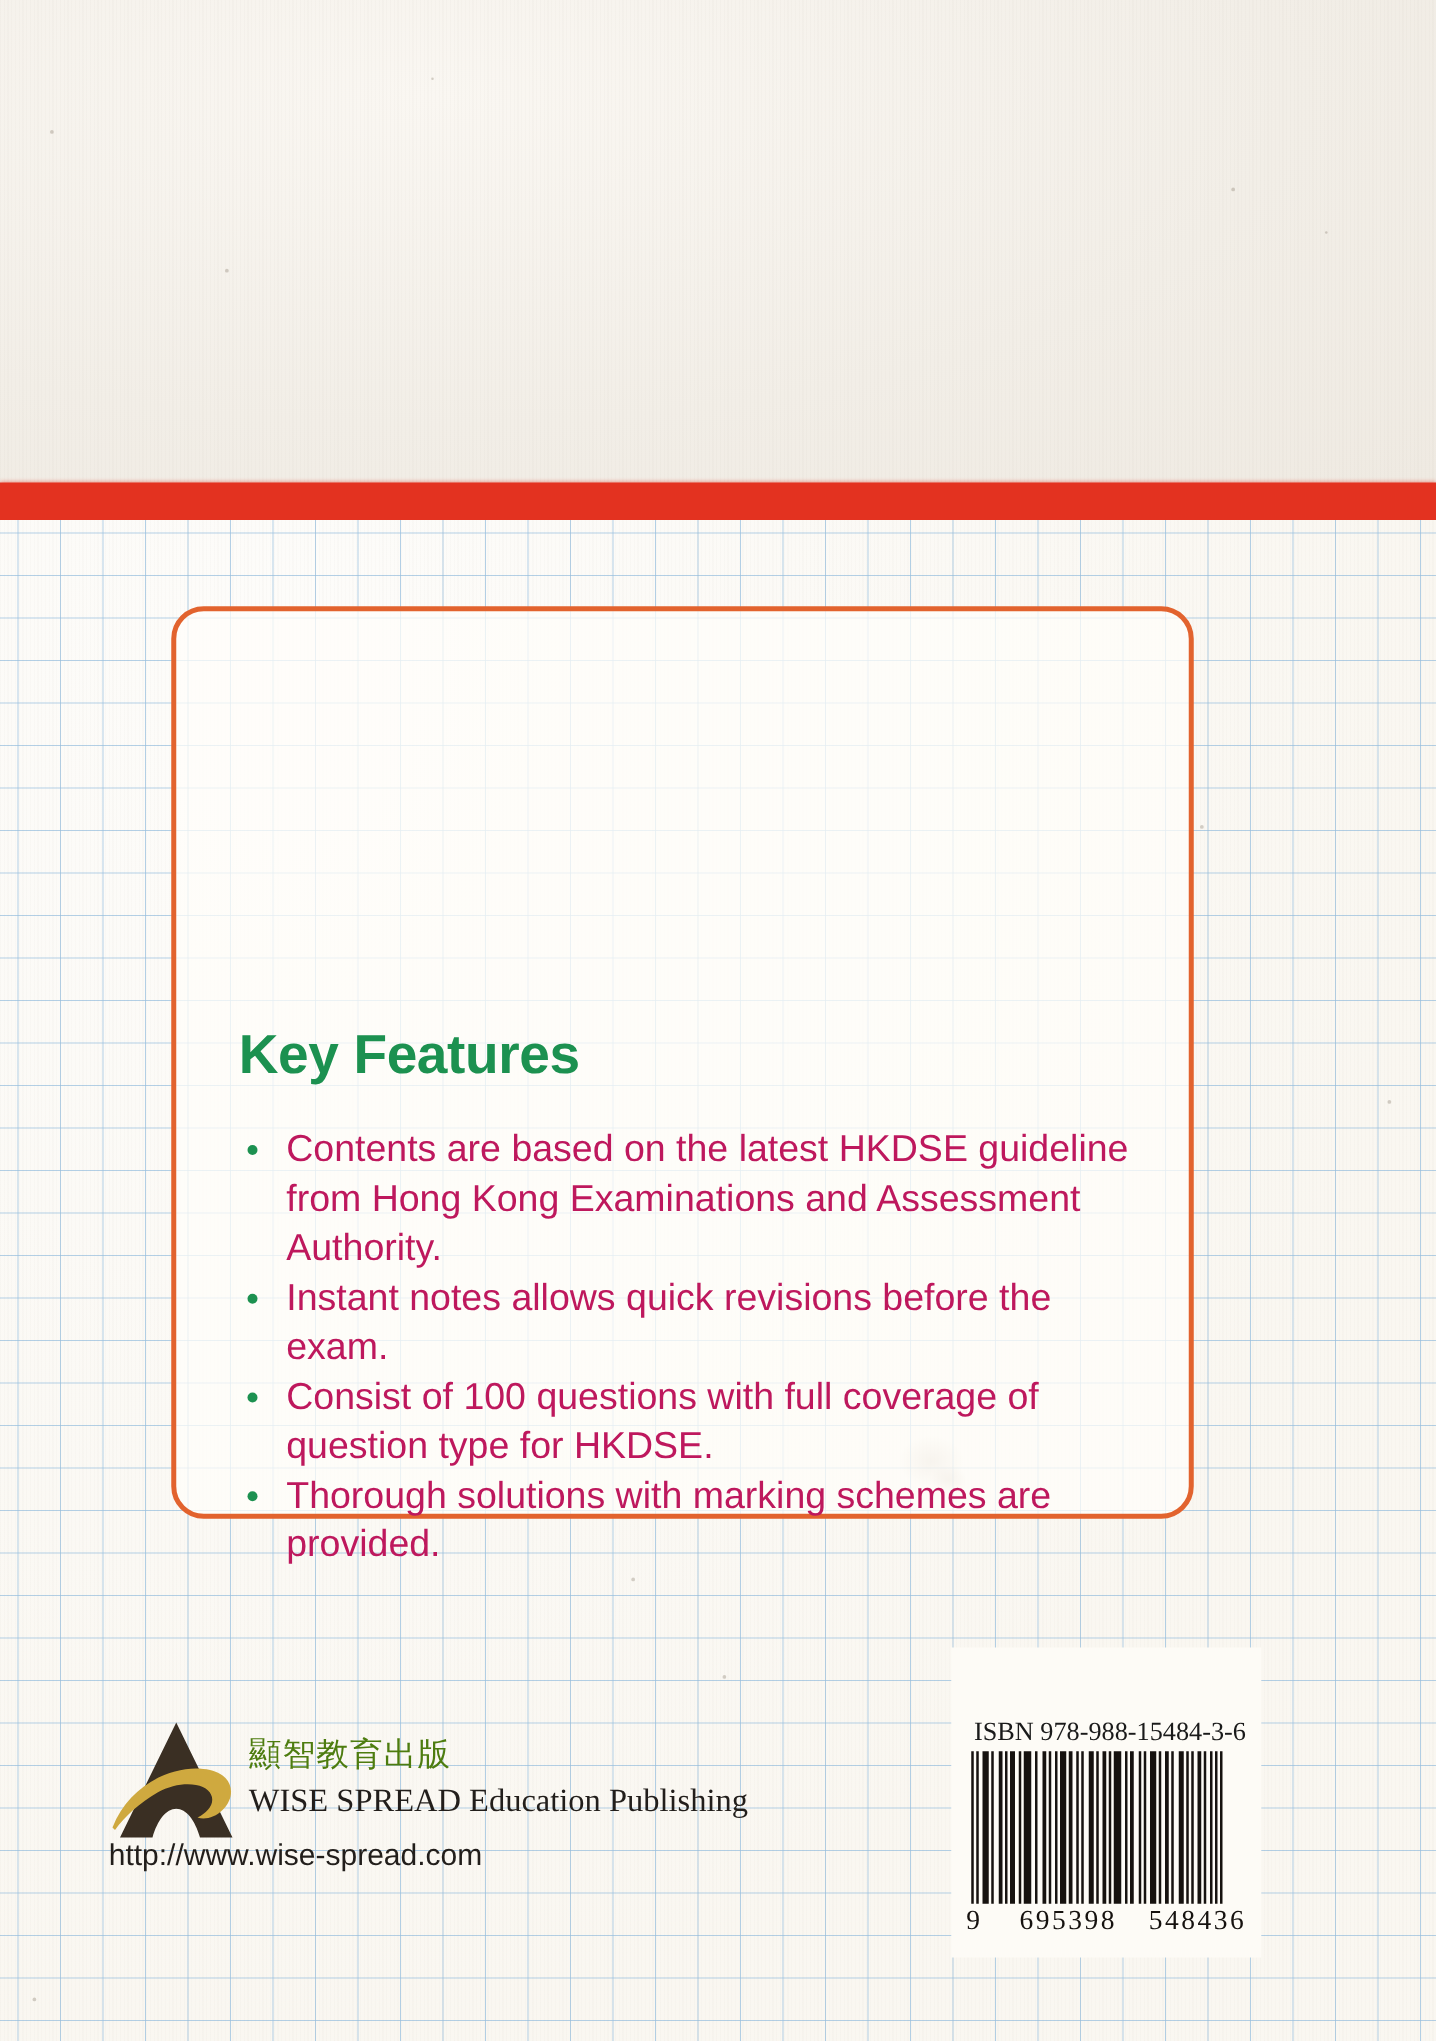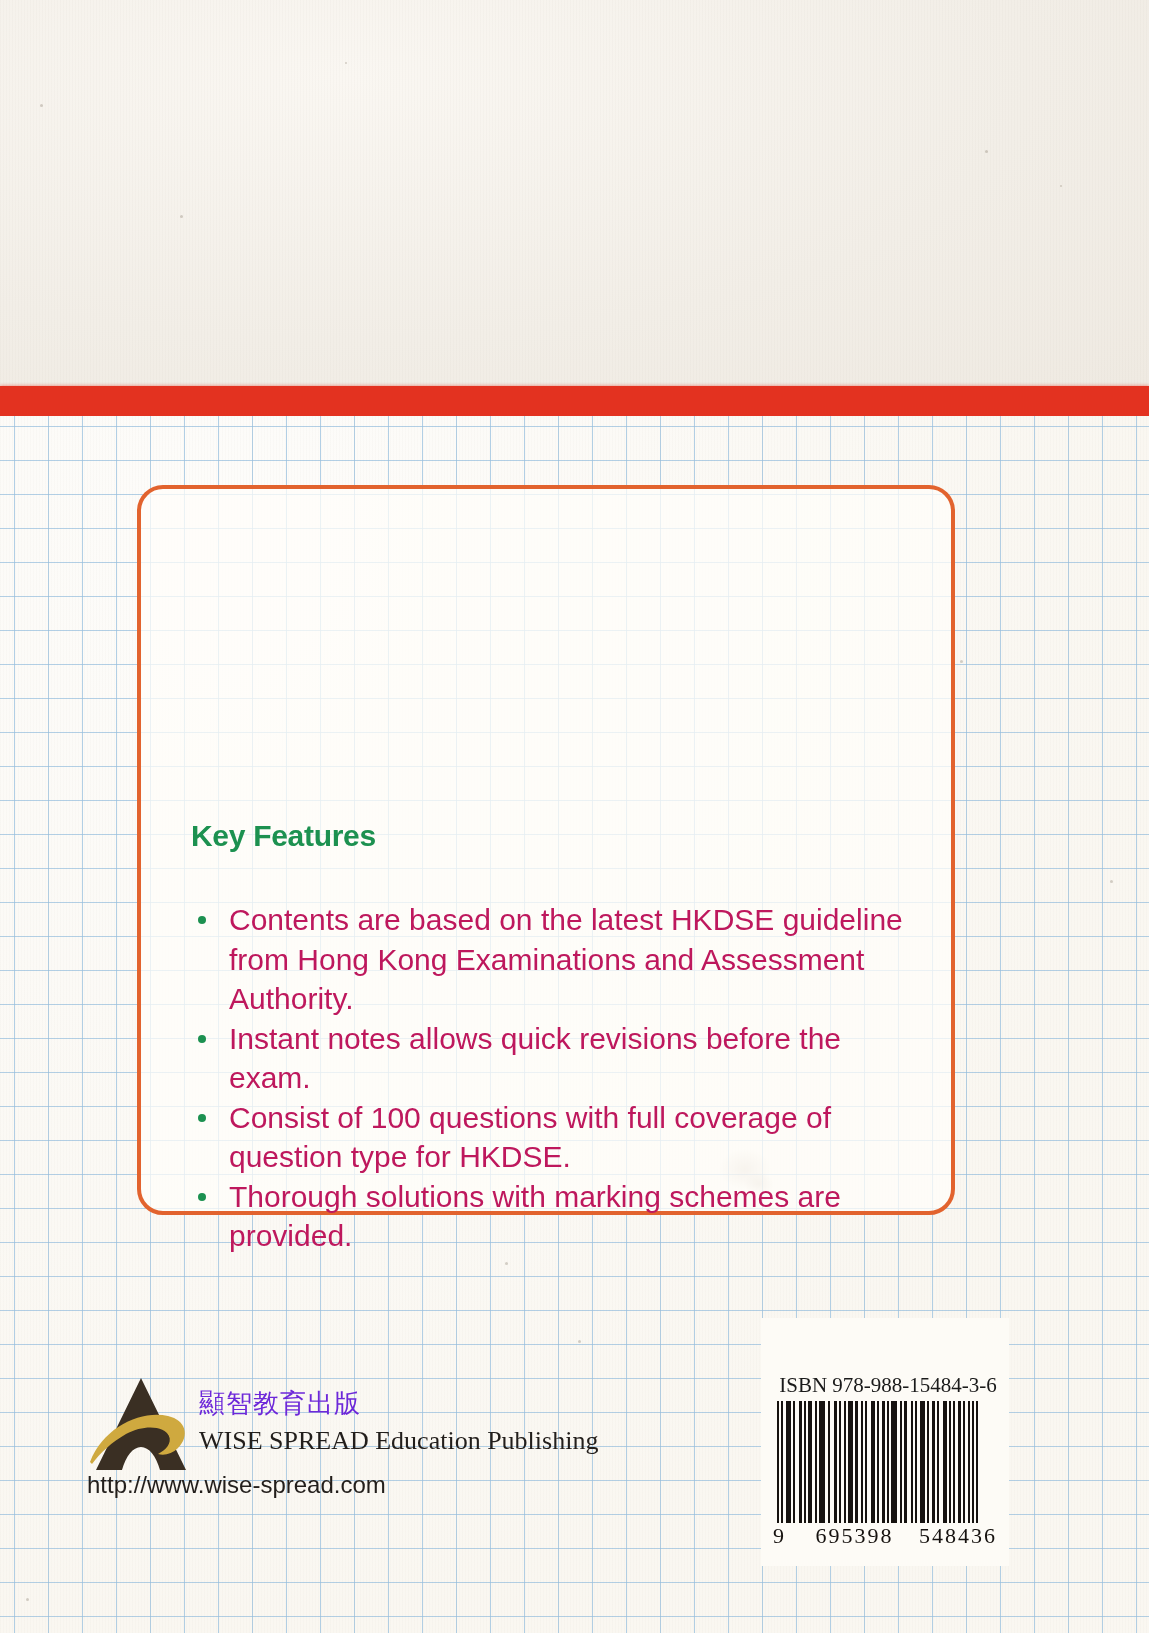--- a/index.html
+++ b/index.html
@@ -105,21 +105,21 @@
     text-align: justify;
     text-align-last: left;
     letter-spacing: .1px;
   }
 
   .kf-title {
     position: absolute;
     left: 50px;
     top: 330px;
     color: #1c9150;
-    font-size: 30px;
+    font-size: 44px;
     font-weight: bold;
     letter-spacing: -.3px;
   }
 
   .bullets {
     position: absolute;
     left: 48px;
     top: 411px;
     width: 730px;
     list-style: none;
@@ -155,21 +155,21 @@
     left: 0; top: 6px;
     width: 112px;
     height: 112px;
   }
   .pub-cn {
     position: absolute;
     left: 113px;
     top: 28px;
     font-family: "DejaVu Sans", sans-serif;
     font-size: 26px;
-    color: #6d28d9;
+    color: #4d7c0f;
     letter-spacing: 1px;
     text-align: center;
   }
   .pub-en {
     position: absolute;
     left: 113px;
     top: 68px;
     font-family: "Liberation Serif", serif;
     font-size: 26px;
     color: #221e1b;

